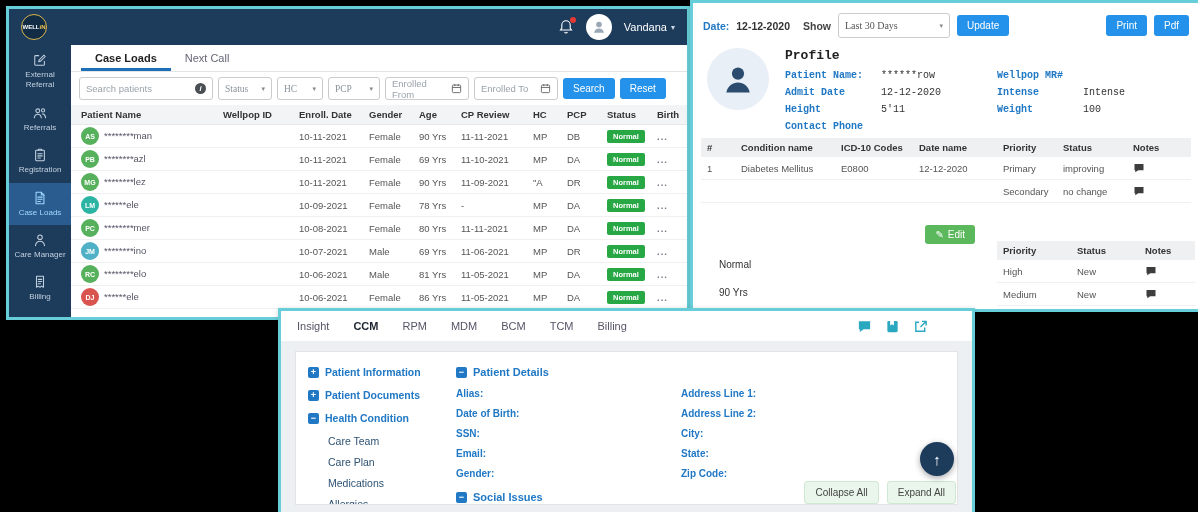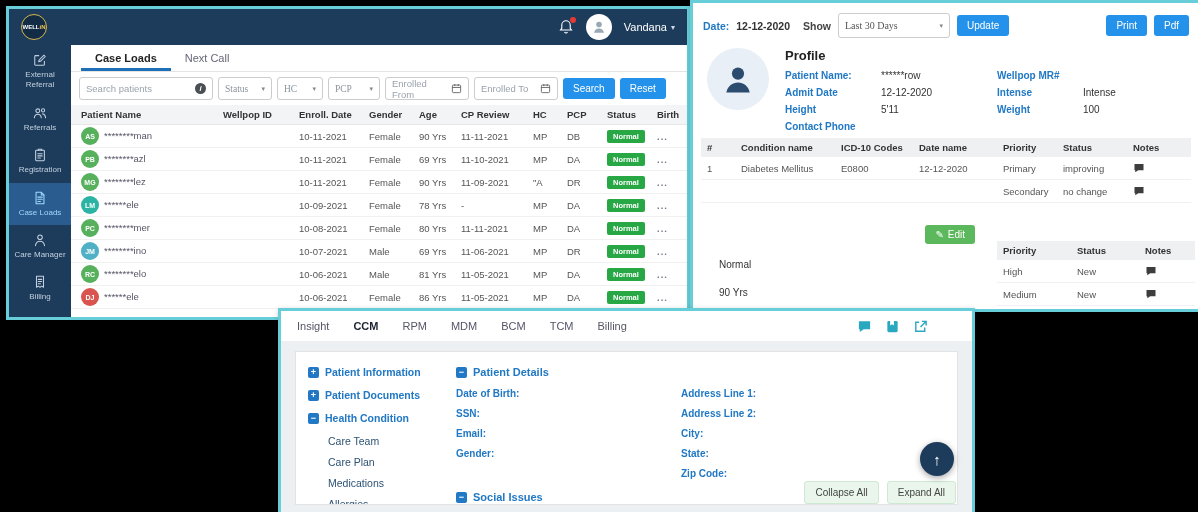--- a/index.html
+++ b/index.html
@@ -54,21 +54,21 @@
   .dots{color:#778;font-weight:bold;cursor:pointer;letter-spacing:1px;}
 
   
   #profile-window{left:690px;top:0;width:512px;height:312px;}
   .p-toolbar{display:flex;align-items:center;gap:7px;padding:10px 10px 8px;}
   .p-lbl-blue{color:#2178c4;font-size:10.5px;font-weight:bold;}
   .p-val{color:#333;font-size:10.5px;font-weight:bold;margin-right:6px;}
   .p-lbl{color:#444;font-size:10.5px;font-weight:bold;}
   .p-range{width:112px;height:25px;font-size:10px;color:#555;}
   .spacer{flex:1;}
-  .p-profile{display:flex;padding:2px 14px 6px;}
+  .p-profile{display:flex;padding:2px 14px 6px;font-family:Liberation Mono, monospace;}
   .p-avatar{width:62px;height:62px;border-radius:50%;background:#e9eff6;display:flex;align-items:center;justify-content:center;margin-right:16px;flex-shrink:0;}
   .p-avatar svg{width:36px;height:36px;}
   .p-heading{font-size:13px;font-weight:bold;color:#222;margin-bottom:7px;}
   .p-grid{display:flex;}
   .p-col{display:flex;flex-direction:column;gap:6px;}
   .p-col.left{width:212px;}
   .p-field{display:flex;font-size:10px;}
   .p-field .lbl{color:#2178c4;font-weight:bold;flex-shrink:0;}
   .p-col.left .lbl{width:96px;}
   .p-col.right .lbl{width:86px;}
@@ -557,20 +557,21 @@
 
           </div>
         </div>
         <div class="d-main">
           <div class="d-section-head">
             <span class="sq">−</span>
             <span>Patient Details</span>
           </div>
           <div class="d-fields">
             <div class="d-fcol">
+              <span>Alias:</span>
               <span>Date of Birth:</span>
               <span>SSN:</span>
               <span>Email:</span>
               <span>Gender:</span>
             </div>
             <div class="d-fcol">
               <span>Address Line 1:</span>
               <span>Address Line 2:</span>
               <span>City:</span>
               <span>State:</span>

